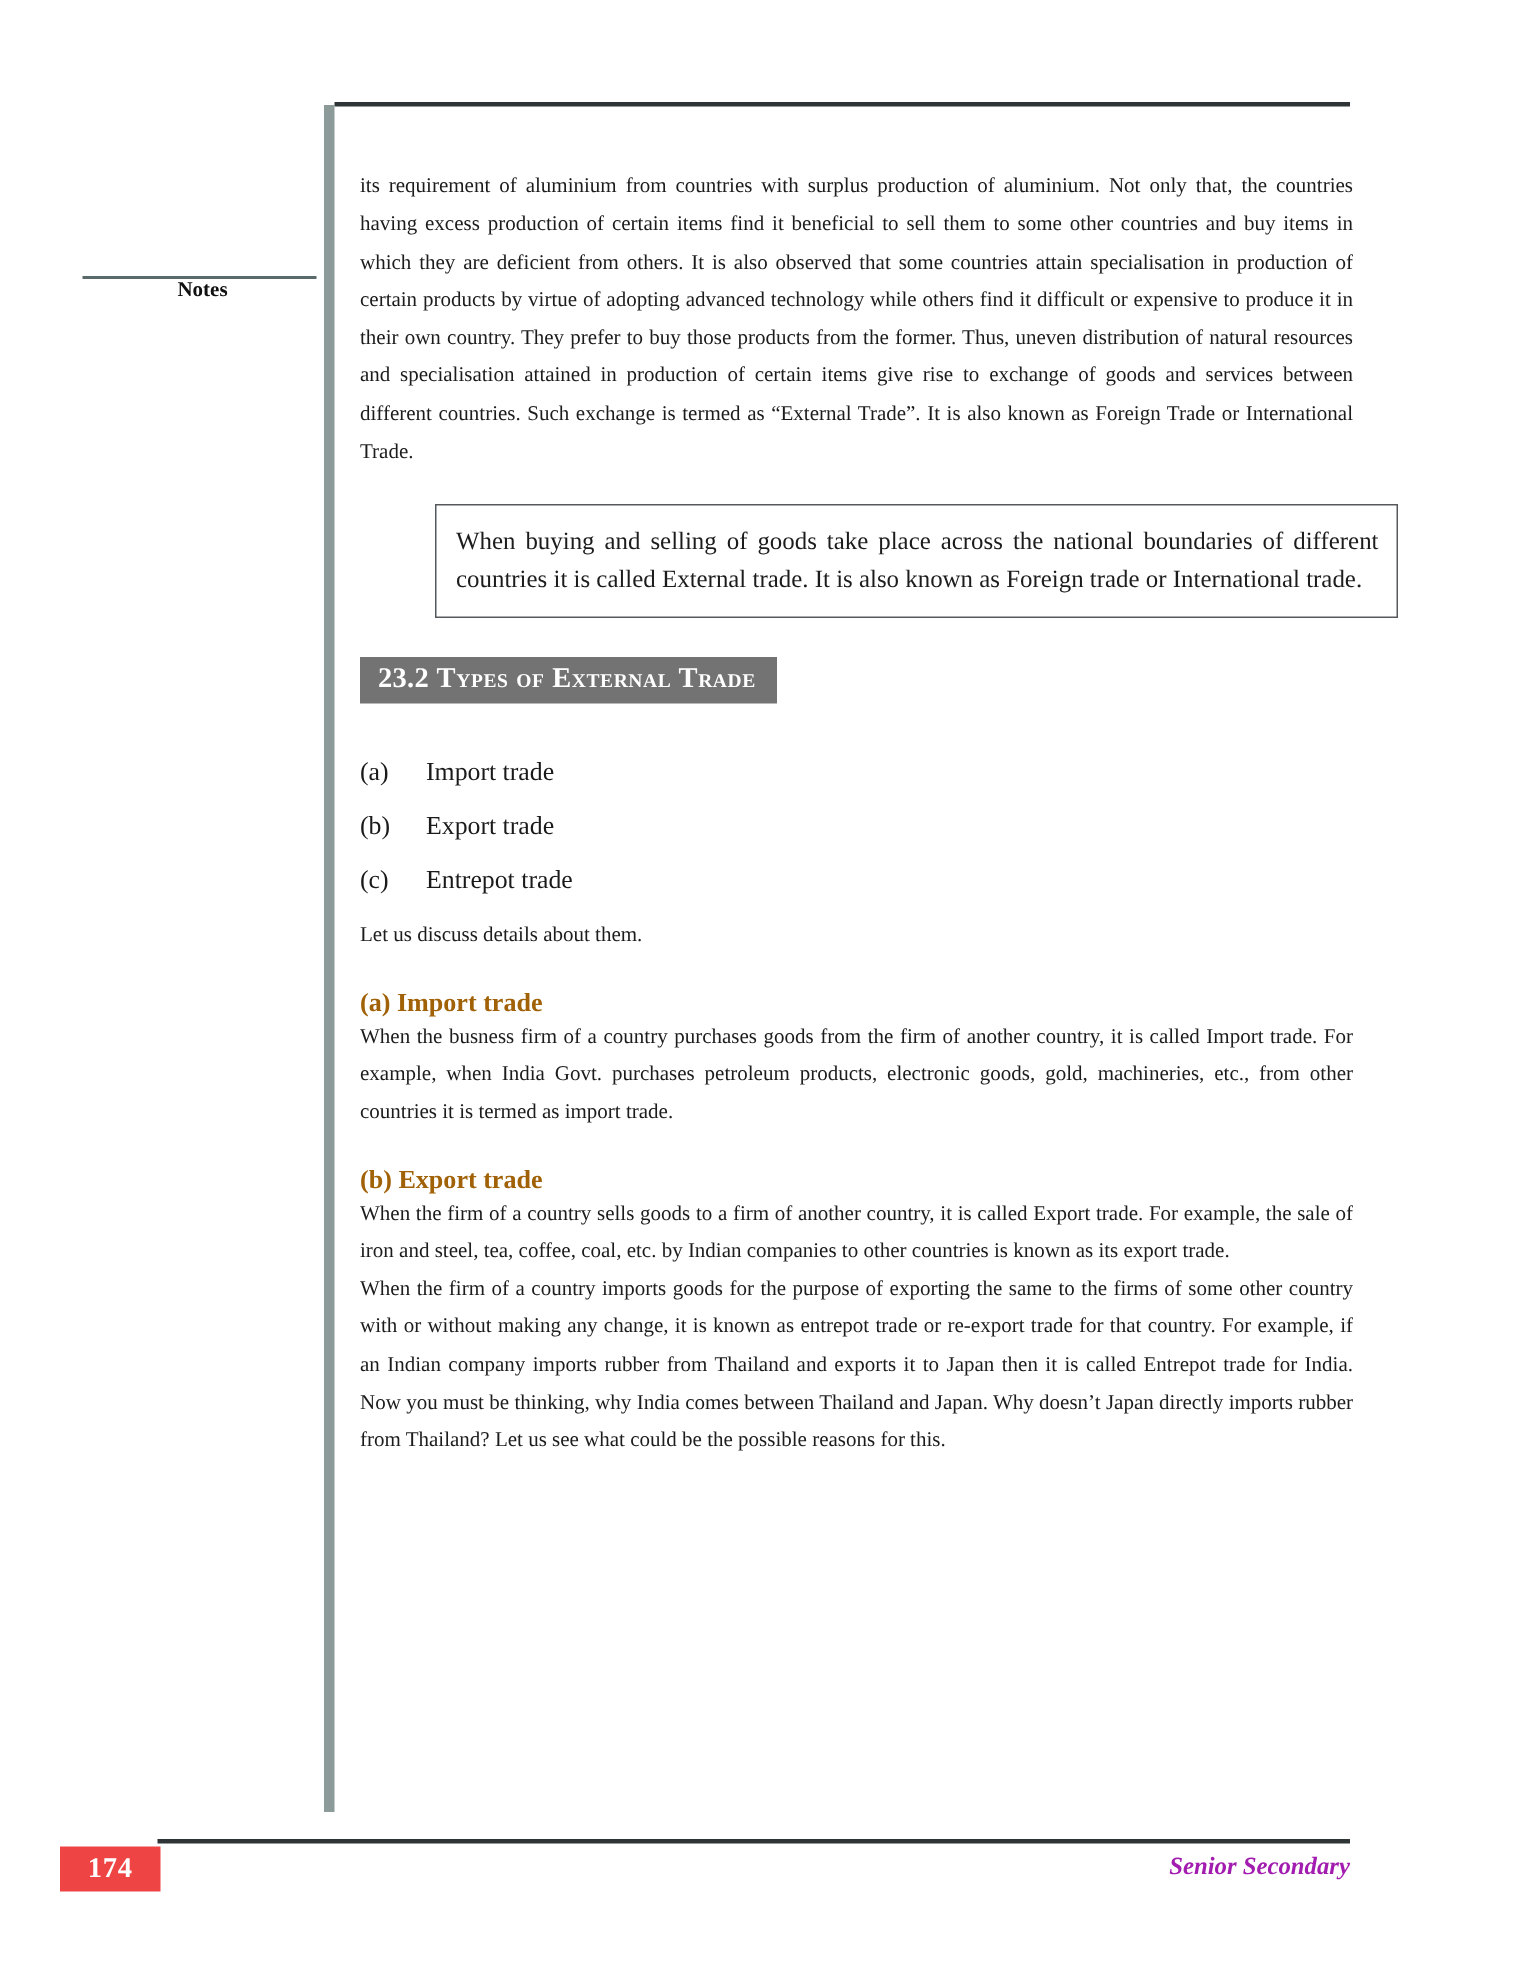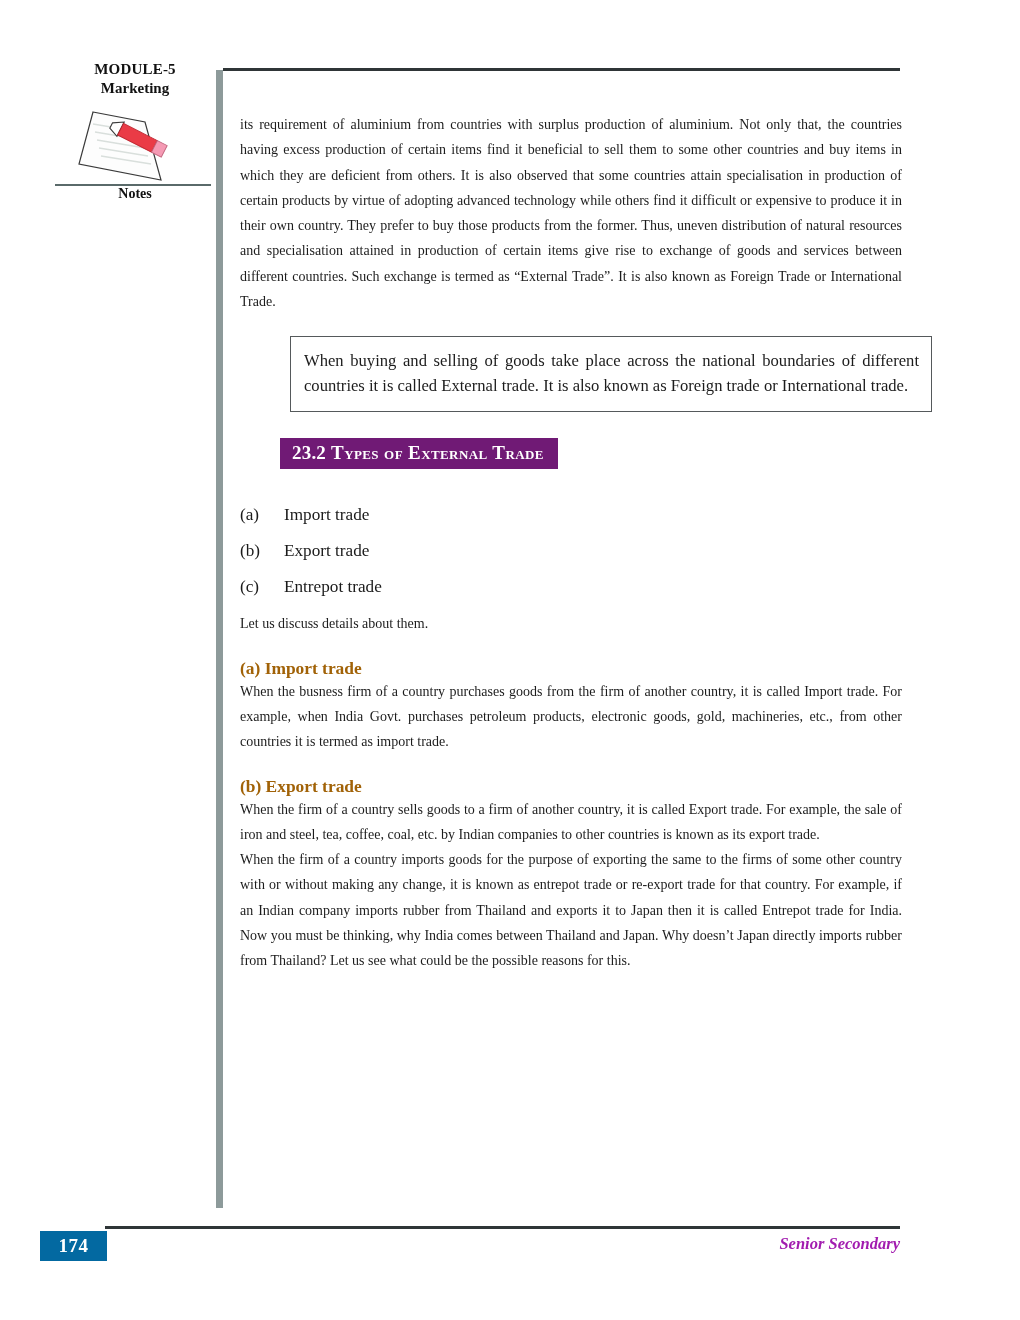--- a/index.html
+++ b/index.html
@@ -128,25 +128,24 @@
     font-size: 16.6px;
     line-height: 25px;
     text-align: justify;
     color: #1c1c1c;
   }
 
   
   .sec-head {
     display: inline-block;
     margin-top: 26px;
-    background: #701a75;
+    background: #737373;
     color: #ffffff;
     padding: 4px 14px 5px 12px;
     white-space: nowrap;
-    margin-left: 40px;
   }
   .sec-num {
     font-weight: bold;
     font-size: 19px;
     letter-spacing: 0.2px;
   }
   .sec-title {
     font-weight: bold;
     font-size: 19px;
     font-variant: small-caps;
@@ -188,21 +187,21 @@
     width: 795px;
     height: 2.5px;
     background: #2f3537;
   }
   .page-badge {
     position: absolute;
     left: 40px;
     top: 1231px;
     width: 67px;
     height: 30px;
-    background: #0369a1;
+    background: #ef4444;
     color: #fff;
     font-weight: bold;
     font-size: 19px;
     display: flex;
     align-items: center;
     justify-content: center;
     letter-spacing: 0.5px;
   }
   .footer-right {
     position: absolute;
@@ -213,43 +212,20 @@
     font-size: 16.5px;
     color: #a21caf;
     text-align: center;
   }
 </style>
 </head>
 <body>
 
 <div class="page">
 
-  <div class="margin-block">
-    <div class="module-label">MODULE-5</div>
-    <div class="module-sub">Marketing</div>
-    <div class="notes-icon-wrap">
-      <svg class="notes-icon" width="118" height="82" viewBox="0 0 118 82">
-
-        <polygon points="20,8 72,18 88,76 6,60" fill="#fdfdfd" stroke="#3a3a3a" stroke-width="1.2"></polygon>
-        <g stroke="#d9dfdc" stroke-width="1.3">
-          <line x1="20" y1="20" x2="68" y2="28"></line>
-          <line x1="22" y1="28" x2="70" y2="36"></line>
-          <line x1="24" y1="36" x2="72" y2="44"></line>
-          <line x1="26" y1="44" x2="75" y2="52"></line>
-          <line x1="28" y1="52" x2="78" y2="60"></line>
-        </g>
-
-        <g transform="rotate(27 60 36)">
-          <polygon points="34,30 44,24 44,40 34,36" fill="#ffffff" stroke="#3a3a3a" stroke-width="1.1"></polygon>
-          <rect x="44" y="25.5" width="38" height="13" fill="#ea3b46" stroke="#c02630" stroke-width="0.9"></rect>
-          <rect x="82" y="25.5" width="11" height="13" fill="#f59ab4" stroke="#c3677f" stroke-width="0.9"></rect>
-        </g>
-      </svg>
-    </div>
-  </div>
   <div class="notes-rule"></div>
   <div class="notes-caption">Notes</div>
 
   <div class="top-rule"></div>
   <div class="vbar"></div>
 
   <div class="content">
 
     <p class="body">its requirement of aluminium from countries with surplus production of aluminium. Not only that, the countries having excess production of certain items find it beneficial to sell them to some other countries and buy items in which they are deficient from others. It is also observed that some countries attain specialisation in production of certain products by virtue of adopting advanced technology while others find it difficult or expensive to produce it in their own country. They prefer to buy those products from the former. Thus, uneven distribution of natural resources and specialisation attained in production of certain items give rise to exchange of goods and services between different countries. Such exchange is termed as “External Trade”. It is also known as Foreign Trade or International Trade.</p>
 

